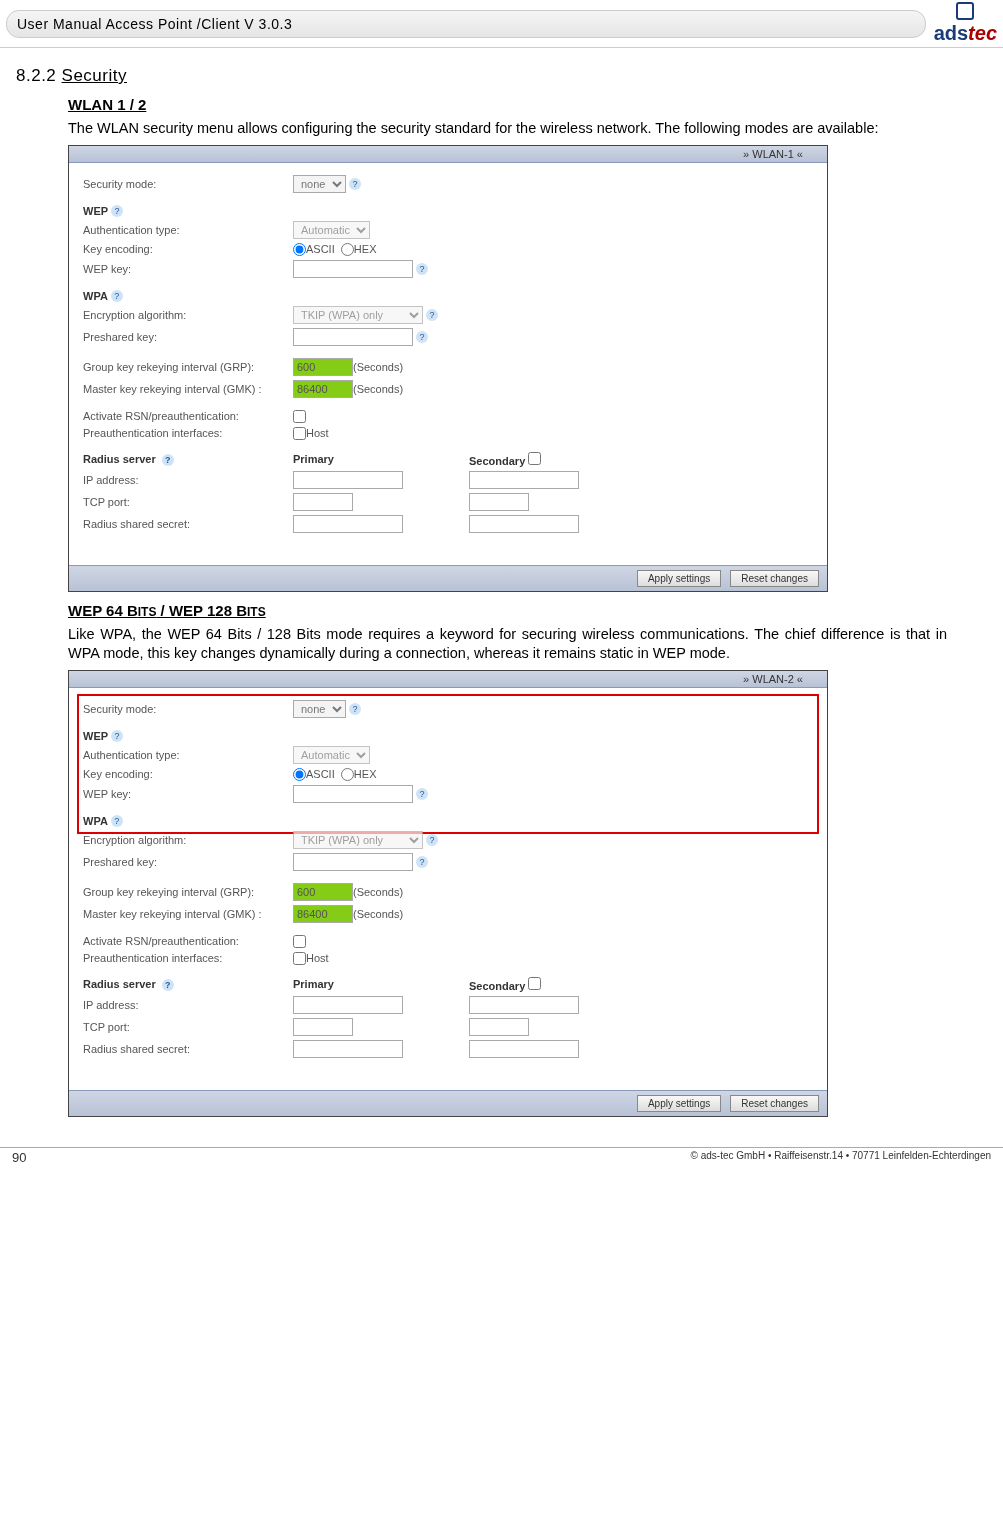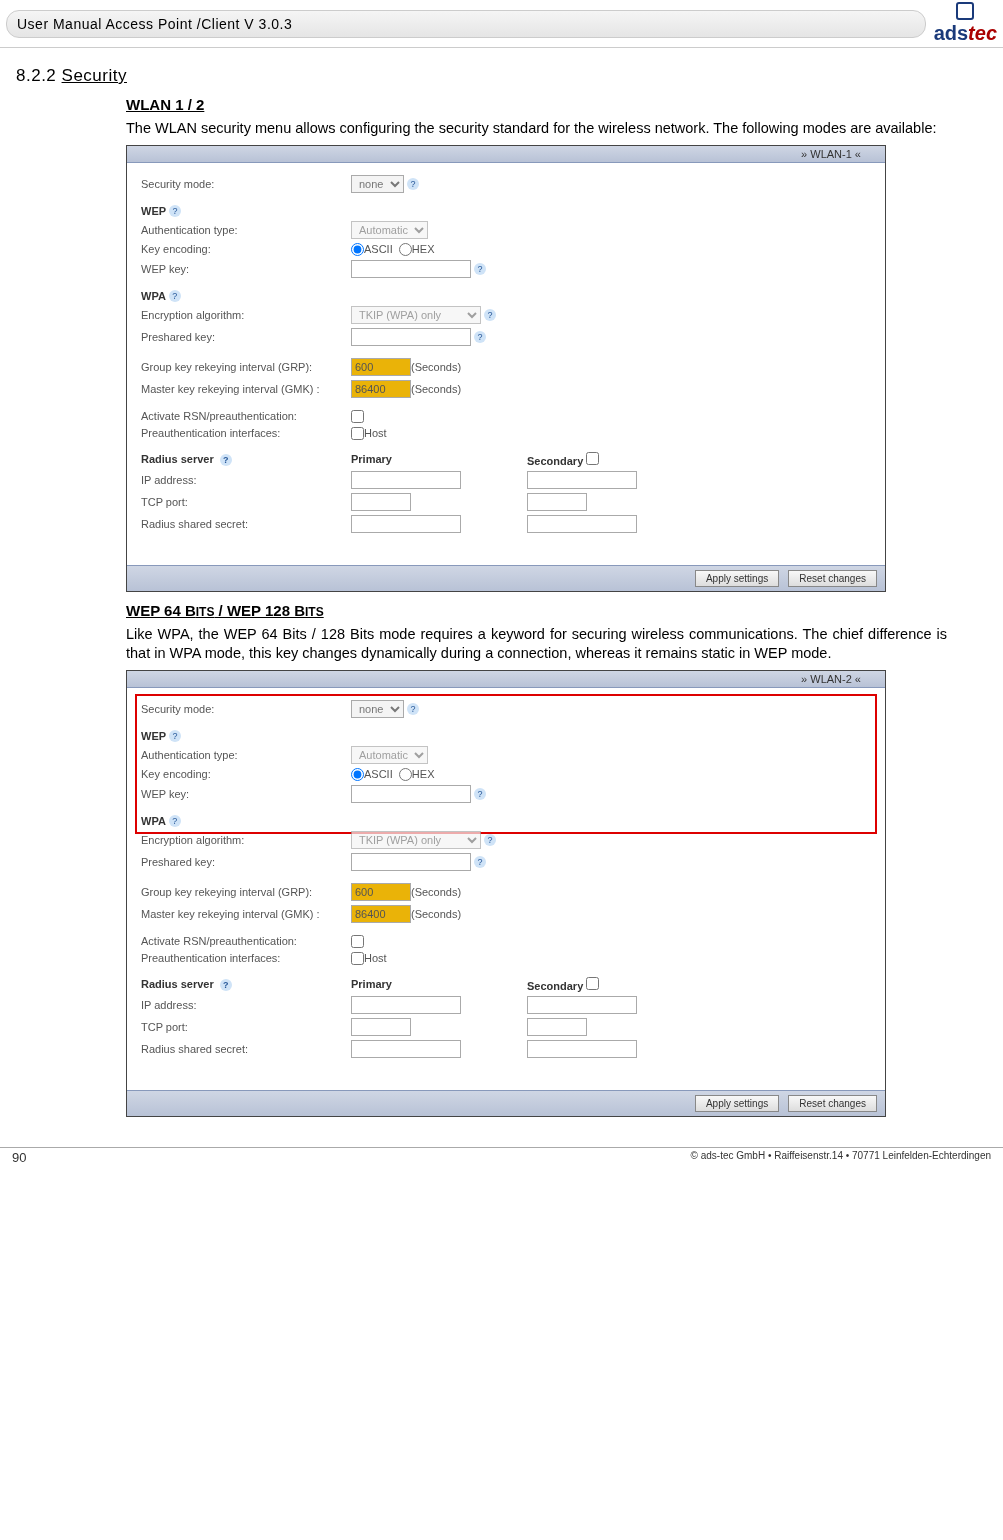--- a/index.html
+++ b/index.html
@@ -53,21 +53,21 @@
   }
   .section-title {
     font-family: "Arial Black", Arial, sans-serif;
     font-size: 17px;
     letter-spacing: 0.5px;
     margin-bottom: 10px;
   }
   .section-title .num { }
   .section-title .label { text-decoration: underline; }
 
-  .indent { margin-left: 110px; }
+  .indent { margin-left: 52px; }
 
   .h3u {
     font-weight: bold;
     text-decoration: underline;
     font-size: 15px;
     margin: 8px 0 6px;
   }
   .body-text {
     font-size: 14.5px;
     line-height: 1.35;
@@ -124,21 +124,21 @@
     height: 18px;
   }
   .txt {
     border: 1px solid #aaa;
     background: #fff;
     font-size: 11px;
     height: 18px;
     padding: 1px 3px;
     width: 120px;
   }
-  .small-txt { width: 60px; background:#eab308; }
+  .small-txt { width: 60px; background:#84cc16; }
   .radio { }
   .chk { }
   .help-icon {
     display: inline-block;
     width: 12px; height: 12px;
     border-radius: 50%;
     background: #cfe3f7;
     color: #2a5a9a;
     font-size: 9px;
     line-height: 12px;

